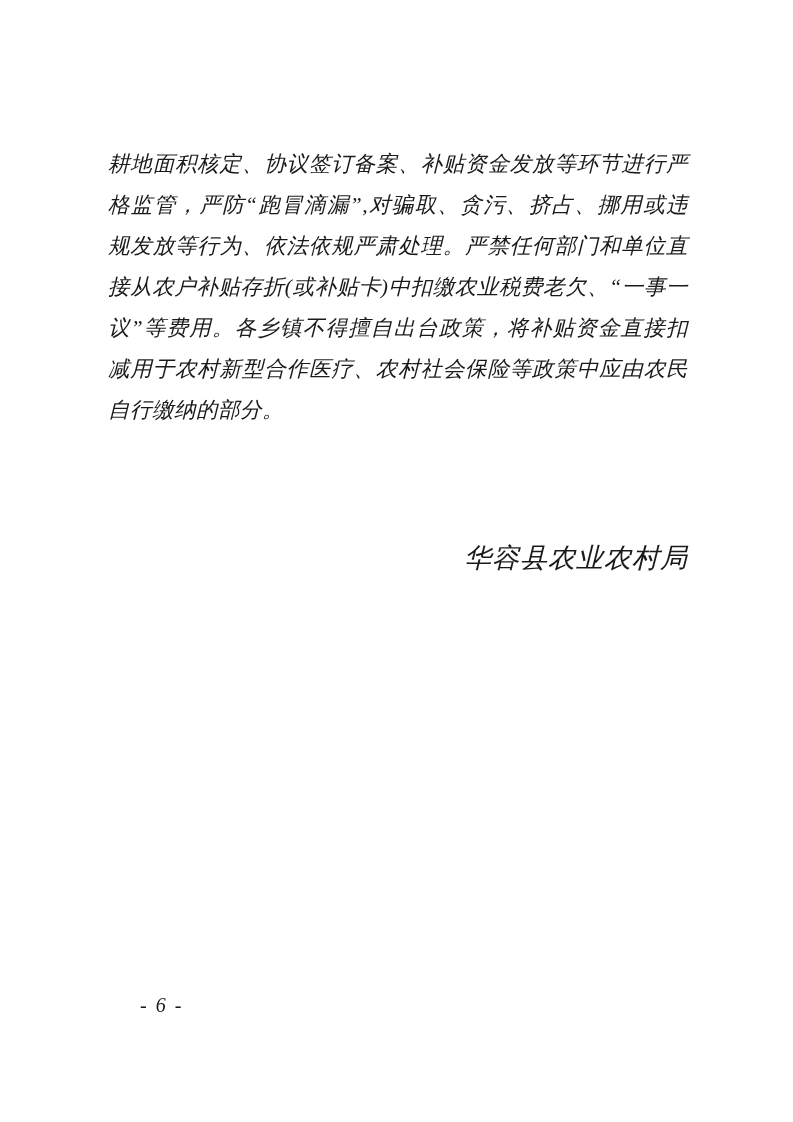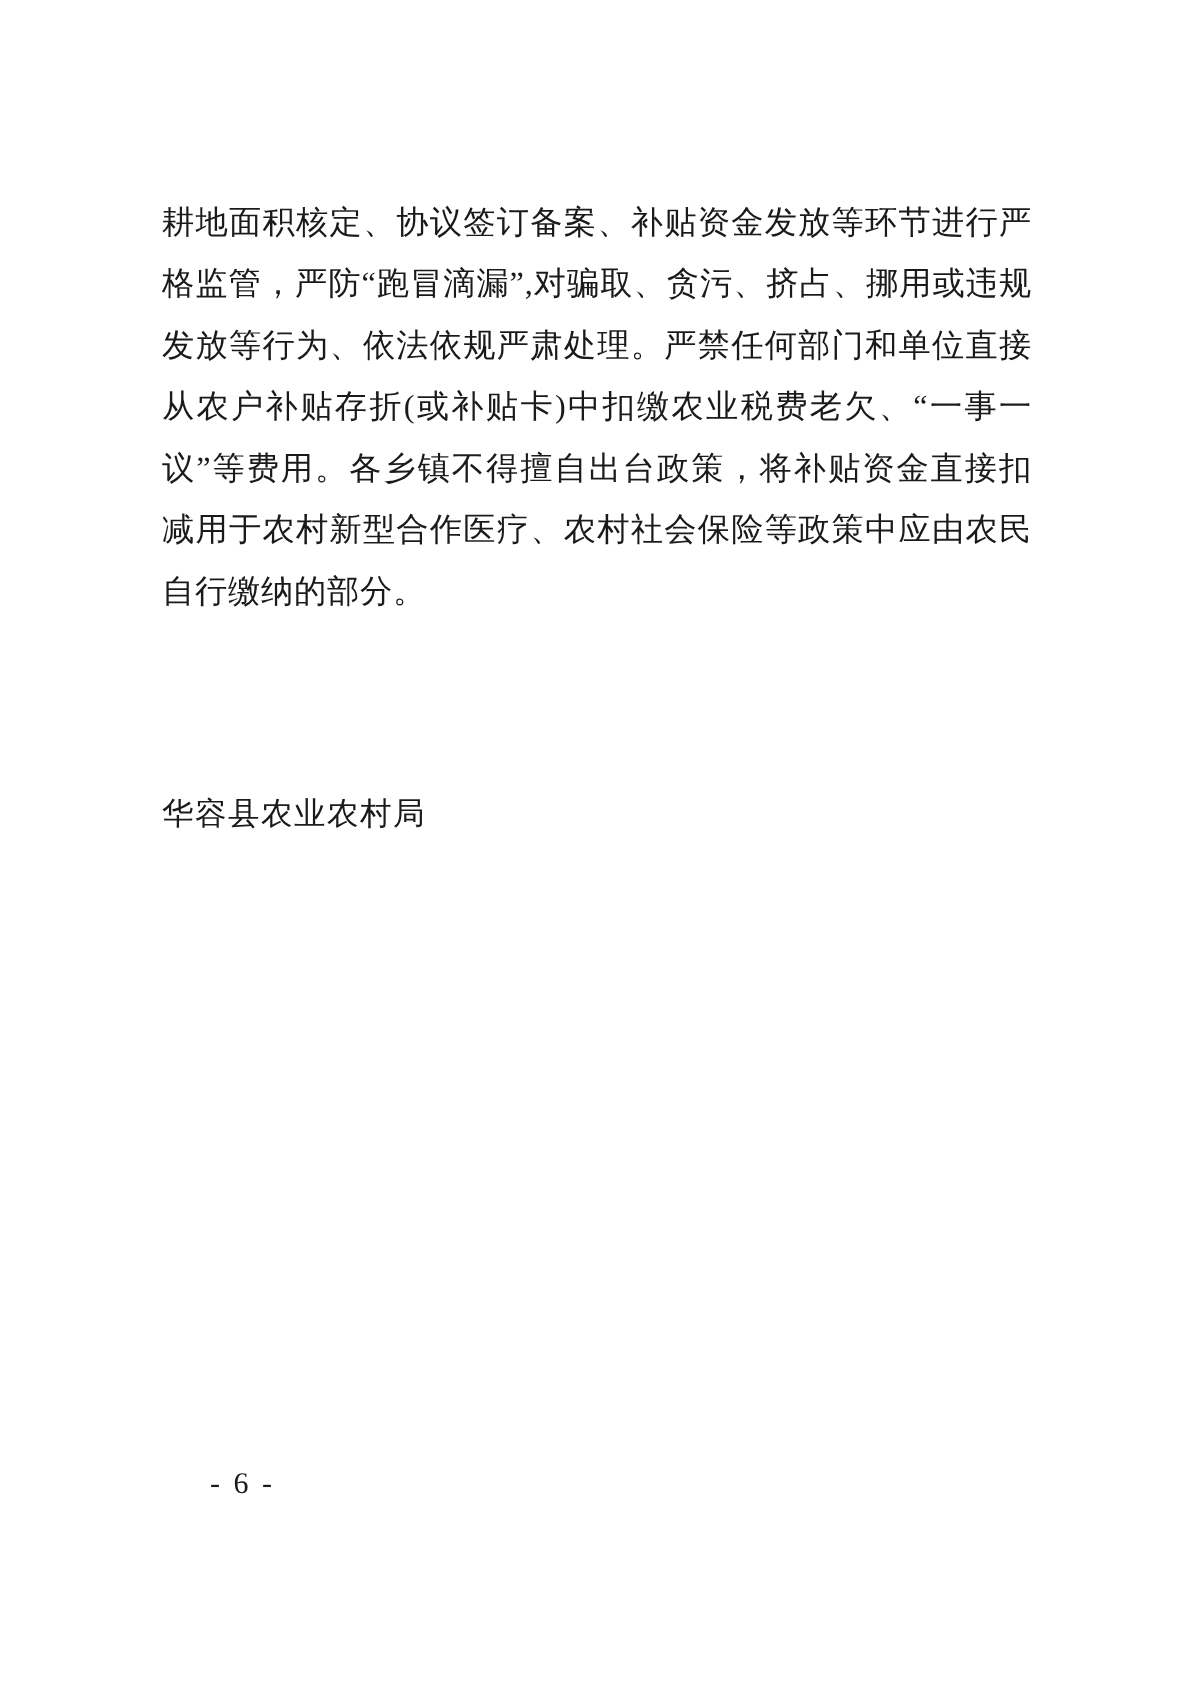--- a/index.html
+++ b/index.html
@@ -10,25 +10,26 @@
     width: 793px;
     height: 1122px;
     background: #ffffff;
     font-family: "Liberation Serif", "DejaVu Serif", serif;
     color: #1a1a1a;
     position: relative;
     overflow: hidden;
   }
   .page {
     position: absolute;
-    top: 0;
+    top: 16px;
     left: 0;
     width: 793px;
     height: 954px;
     box-sizing: border-box;
+    font-style: italic;
   }
   .body-text {
     position: absolute;
     top: 128px;
     left: 108px;
     width: 580px;
     font-size: 21.5px;
     line-height: 41px;
     text-align: justify;
     text-justify: inter-ideograph;
@@ -36,23 +37,23 @@
   }
   .body-text p {
     margin: 0;
     text-indent: 0;
   }
   .signature-block {
     position: absolute;
     top: 522px;
     left: 108px;
     width: 580px;
-    font-size: 21px;
+    font-size: 27px;
     line-height: 40px;
-    text-align: left;
+    text-align: right;
   }
   .signature-block .line {
     display: block;
     padding-right: 0px;
   }
   .sig-org {
     letter-spacing: 1px;
   }
   .sig-date {
     letter-spacing: 0.5px;

